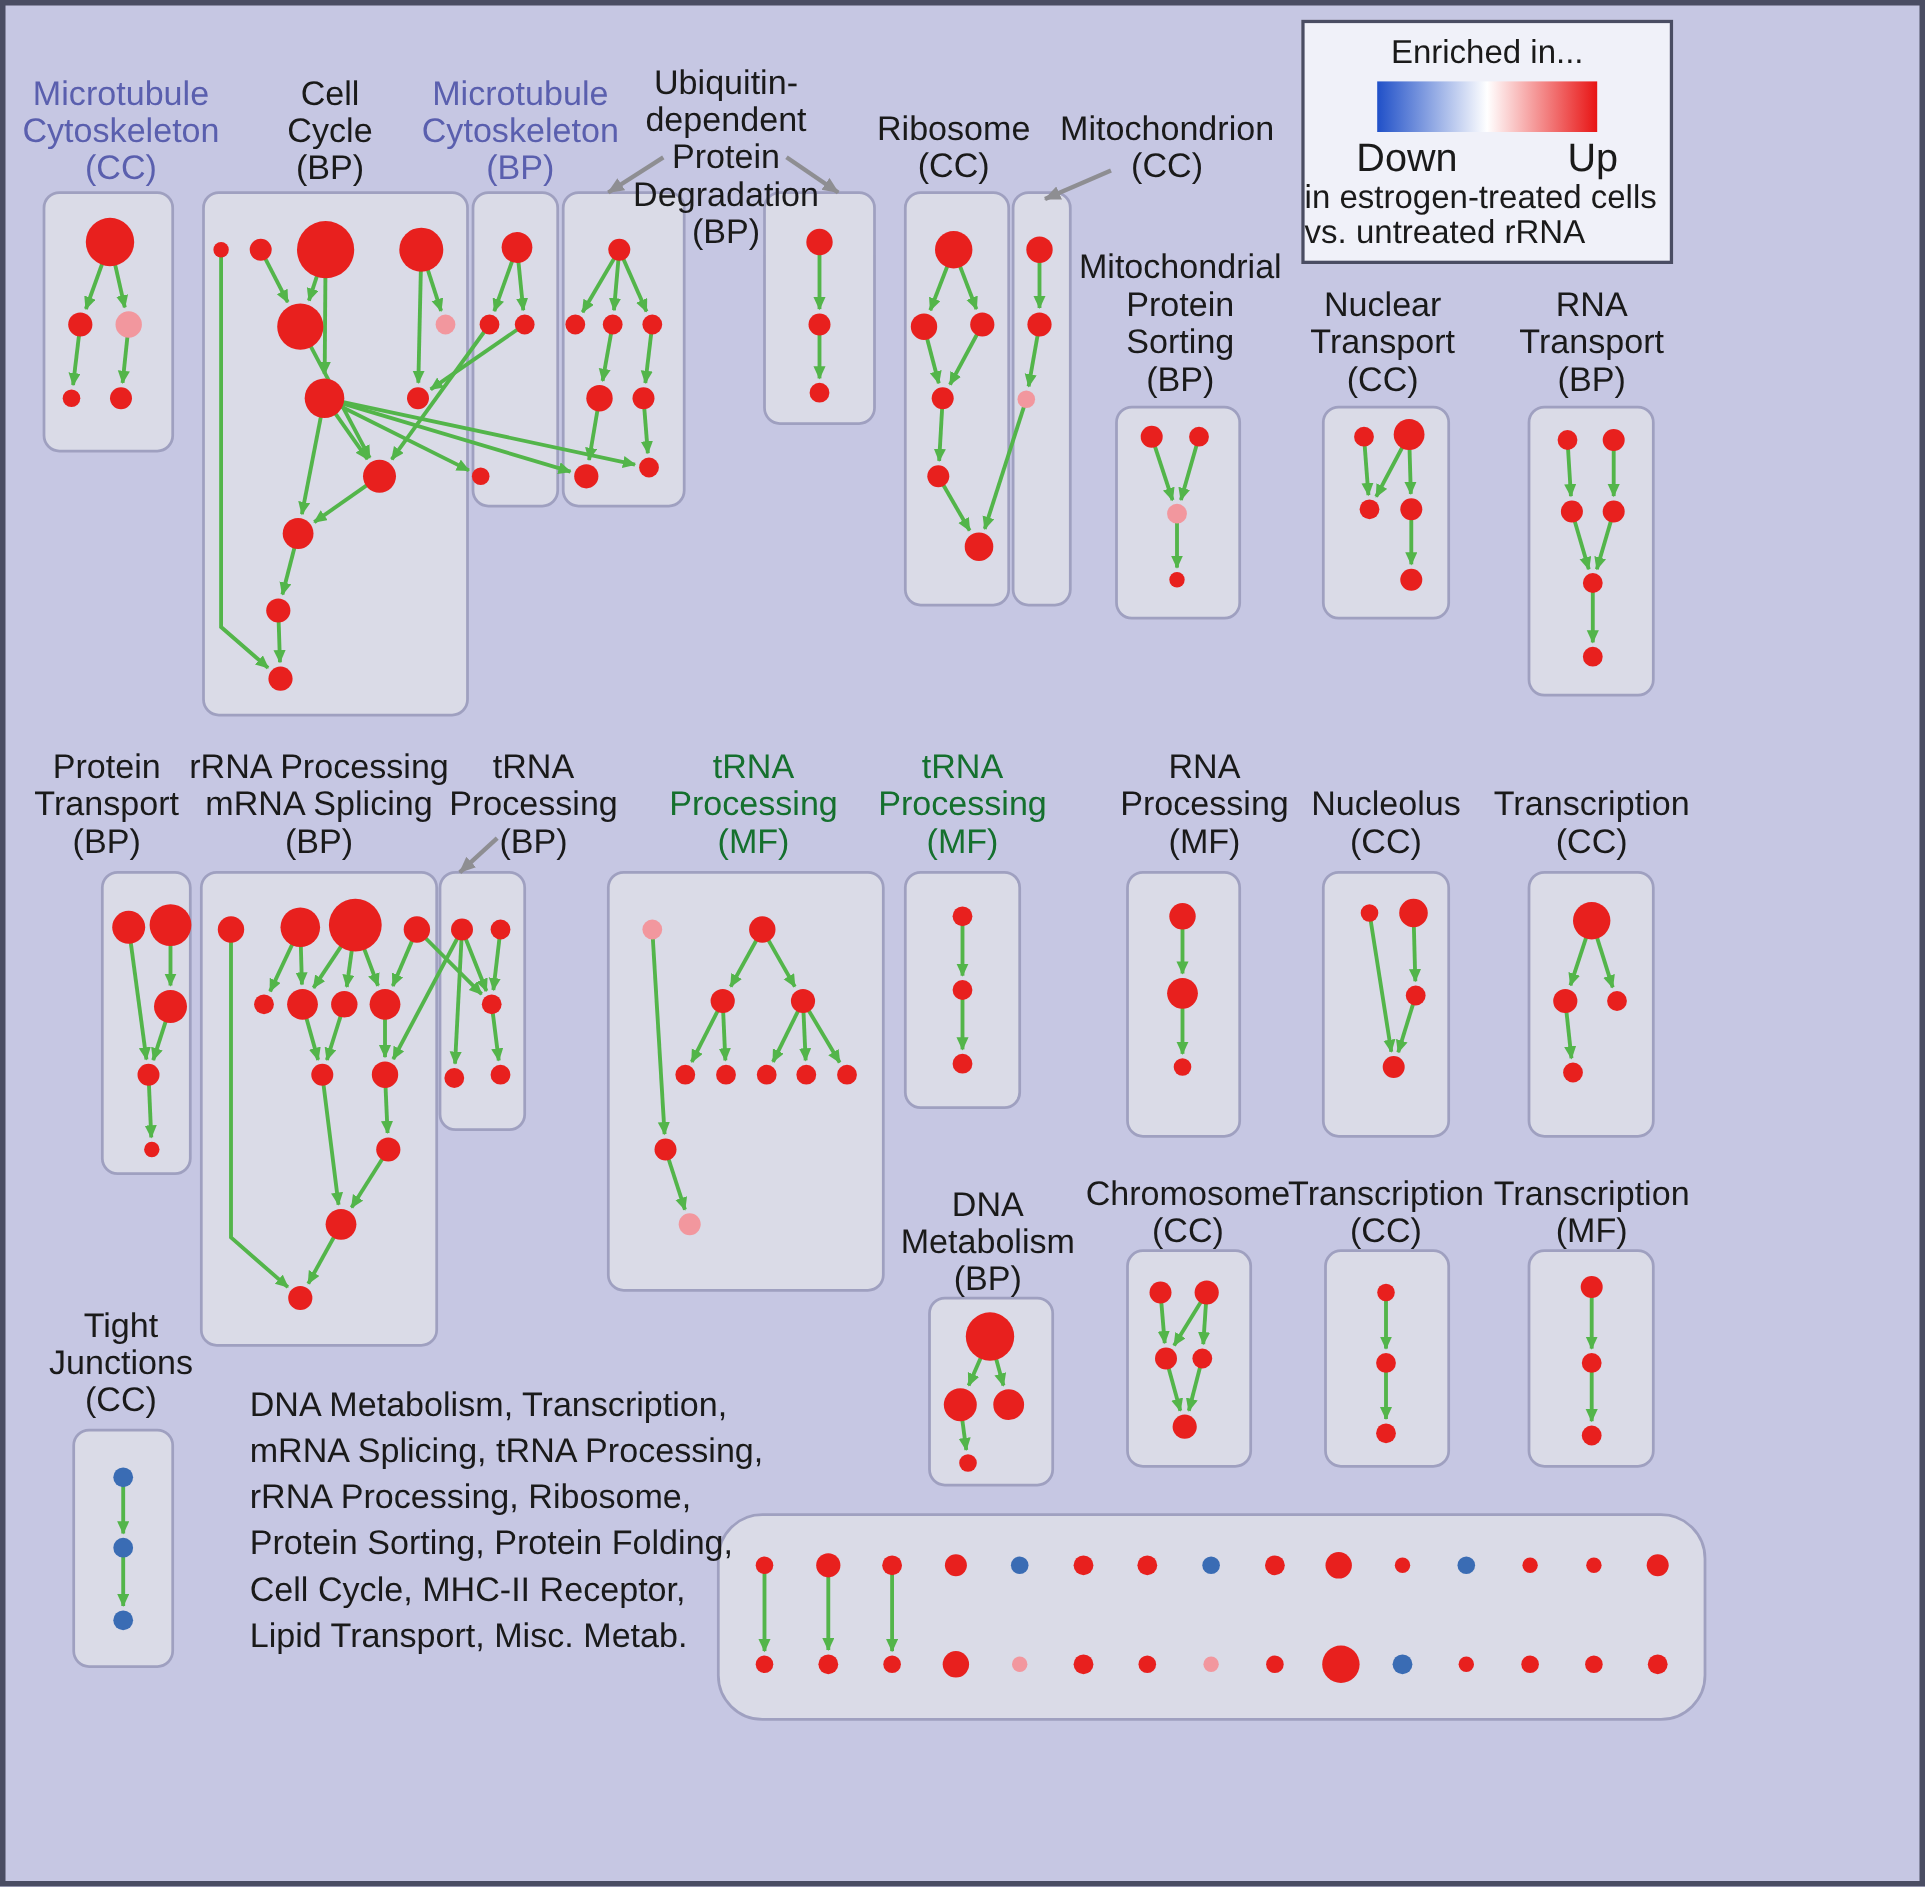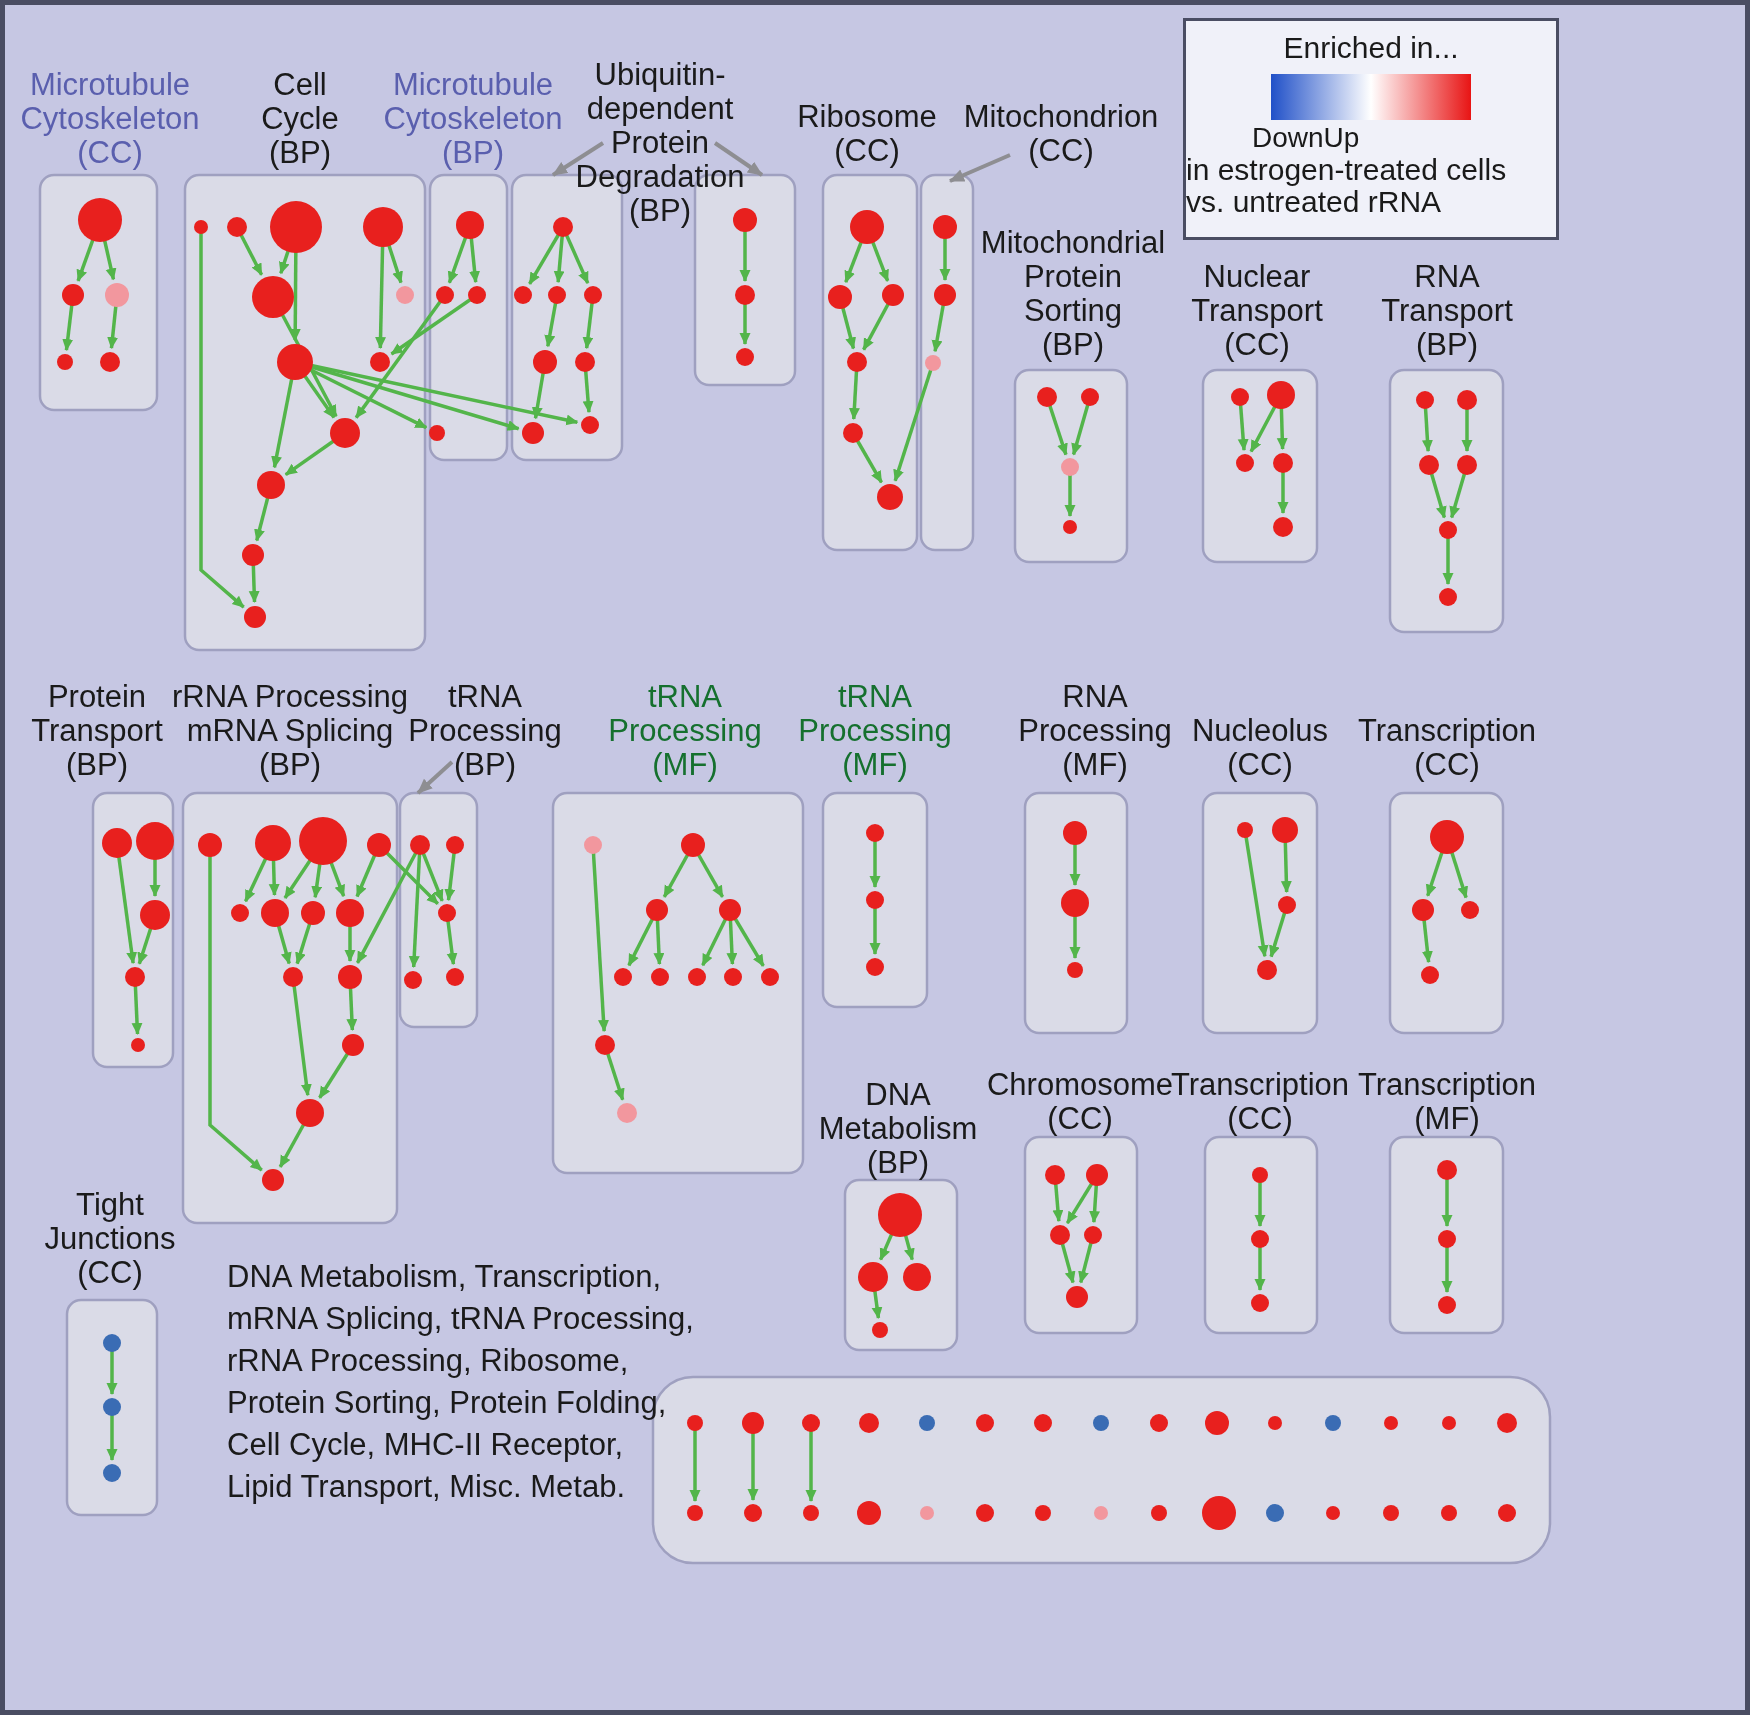--- a/index.html
+++ b/index.html
@@ -1,25 +1,25 @@
 <!DOCTYPE html>
 <html><head>
 <meta charset="utf-8">
 <style>
   html,body{margin:0;padding:0;background:#9a9ab0;}
   #figure{position:relative;width:1750px;height:1715px;background:#c6c7e3;
           border:5px solid #4a4d63;box-sizing:border-box;overflow:hidden;
           font-family:"Liberation Sans","DejaVu Sans",sans-serif;}
   #net{position:absolute;left:0;top:0;display:block;}
   svg text{font-family:"Liberation Sans","DejaVu Sans",sans-serif;}
-  .legend{position:absolute;left:1178px;top:13px;width:376px;height:222px;
+  .legend{position:absolute;left:1178px;top:13px;width:338px;height:222px;
           background:#f0f1f9;border:3px solid #4a4d63;box-sizing:border-box;color:#1a1a1a;}
   .legend-title{margin-top:10px;text-align:center;font-size:30px;}
   .legend-bar{width:200px;height:46px;margin:9px auto 0;}
-  .legend-updown{display:flex;width:238px;margin:2px auto 0;font-size:28px;}
+  .legend-updown{display:flex;justify-content:space-between;width:238px;margin:2px auto 0;font-size:36px;}
   .legend-sub{font-size:30px;line-height:32px;}
   .legend-sub:first-of-type{margin-top:4px;}
 </style>
 </head>
 <body>
 
 <div id="figure">
   <svg id="net" width="1750" height="1715" viewBox="0 0 1750 1715">
       <defs>
         <marker id="ag" markerUnits="userSpaceOnUse" markerWidth="16" markerHeight="15" refX="11" refY="5.5" orient="auto">

